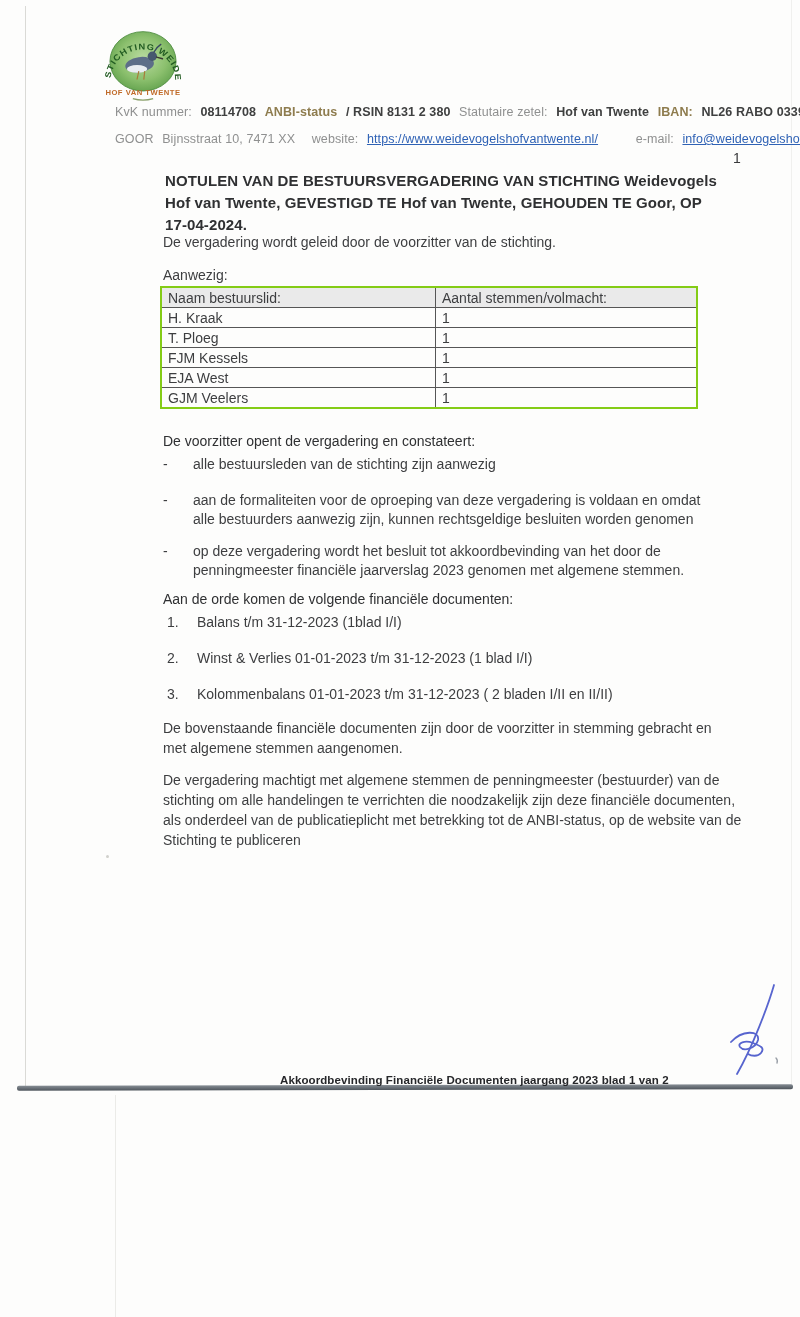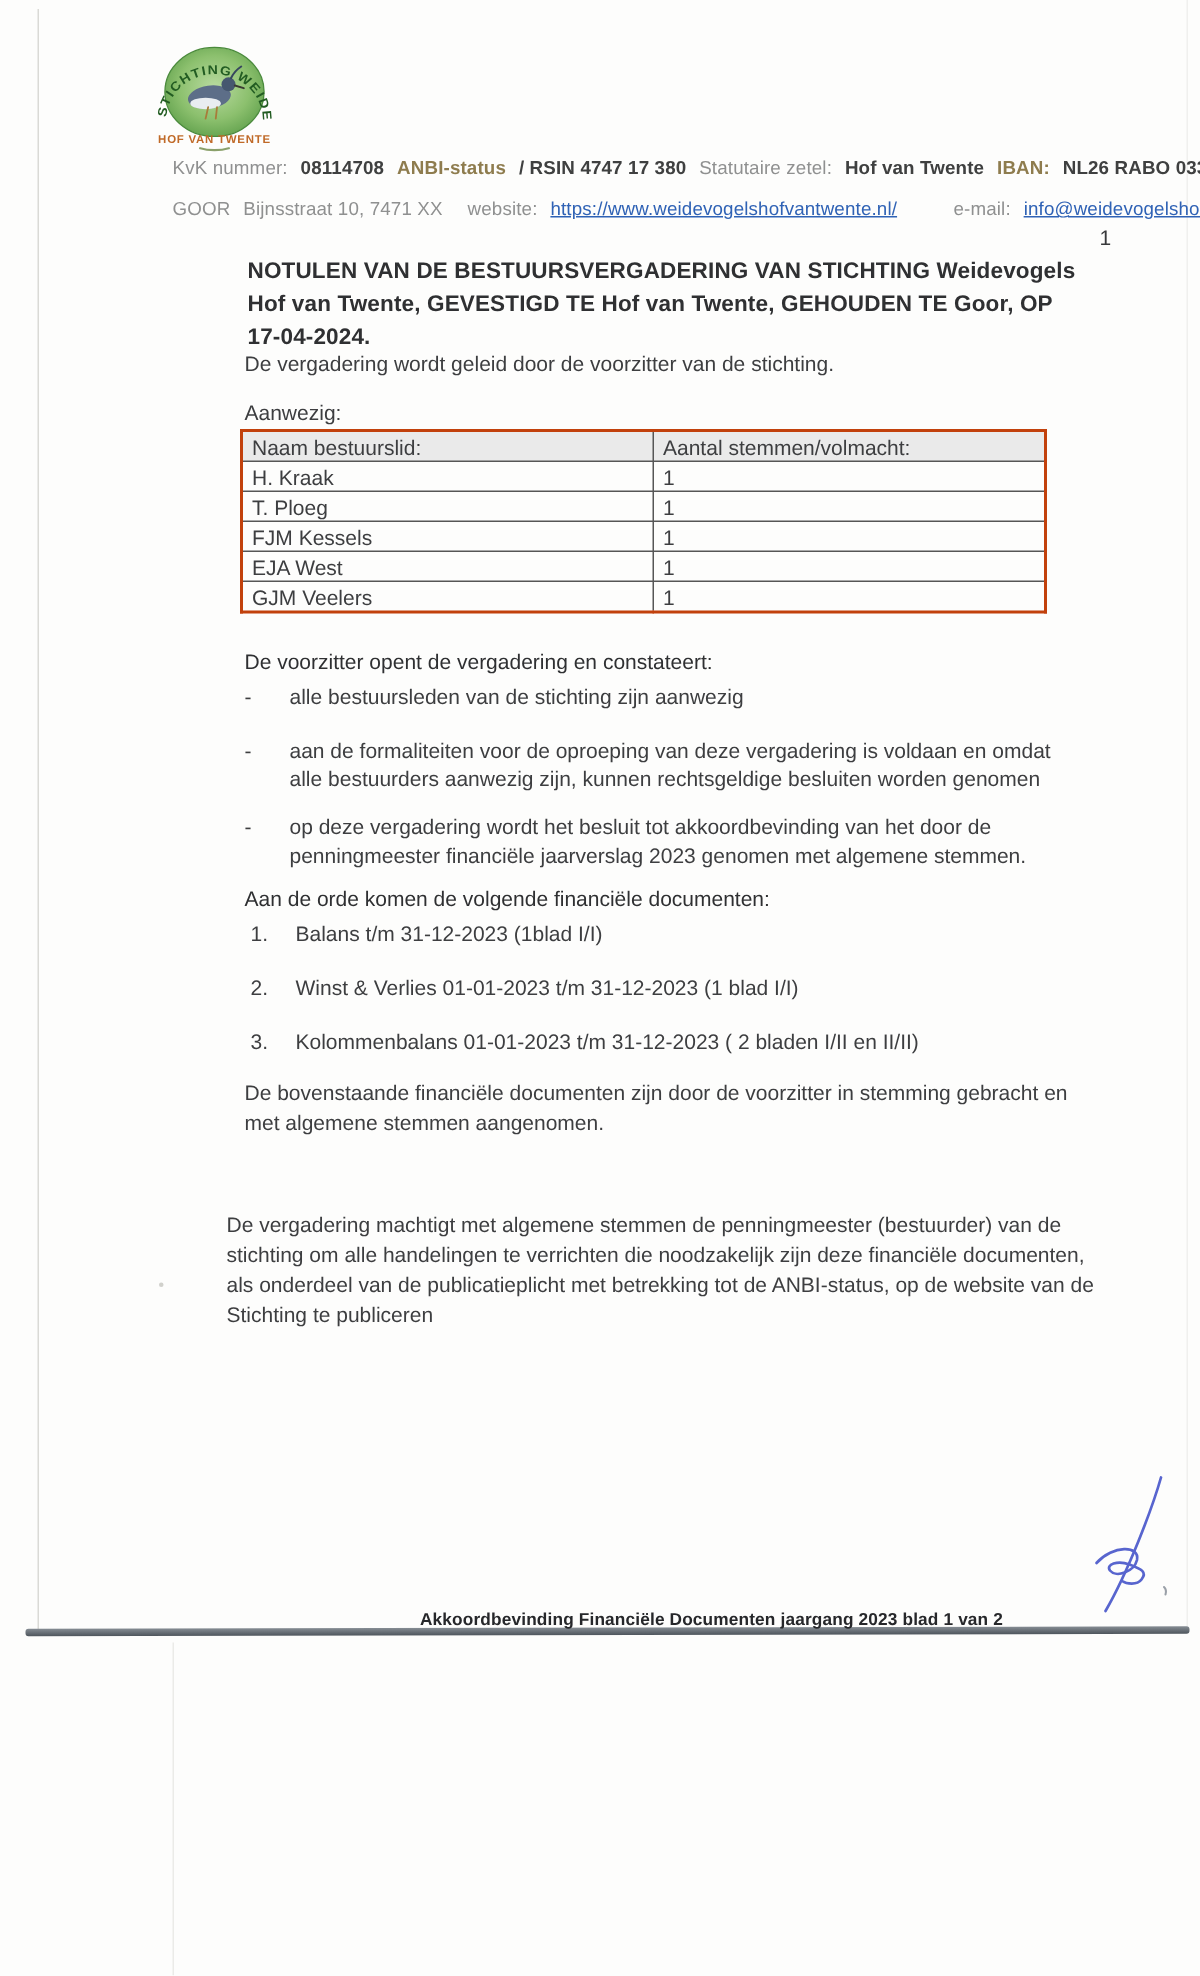--- a/index.html
+++ b/index.html
@@ -33,34 +33,34 @@
     color:#2f3032;line-height:22px;letter-spacing:.1px;}
 
   .body-text{font-size:14px;line-height:19px;color:#3d3e40;}
   .intro{left:163px;top:233px;width:560px;}
   .aanwezig{left:163px;top:266px;}
 
   table.att{left:160px;top:286px;position:absolute;border-collapse:collapse;
     font-size:14px;color:#3d3e40;table-layout:fixed;width:538px;}
   table.att td,table.att th{border:1px solid #565656;text-align:left;
     font-weight:normal;padding:1px 2px 1px 6px;height:17px;}
-  table.att{border:2px solid #c2410c;}
+  table.att{border:2px solid #84cc16;}
   table.att th{background:#eaeaea;}
   .col-name{width:265px;}
 
   .sec-head{font-weight:normal;color:#2f3032;}
   .bullets .item{display:flex;margin-bottom:17px;}
   .bullets .marker{width:30px;flex:none;}
   .bullets .txt{flex:1;}
 
   .doclist .item{display:flex;margin-bottom:17px;}
   .doclist .marker{width:30px;flex:none;}
 
   .para1{left:163px;top:718px;width:575px;line-height:20px;}
-  .para2{left:151px;top:770px;width:580px;line-height:20px;margin-top:36px;}
+  .para2{left:163px;top:770px;width:580px;line-height:20px;}
 
   .footer-line{left:280px;top:1074px;font-size:11.5px;font-weight:bold;
     color:#26272a;letter-spacing:.1px;}
 
   .sig{left:720px;top:982px;}
 </style>
 </head>
 <body>
 
 <div class="abs edge-left"></div>
@@ -92,21 +92,21 @@
     <textPath href="#arc" startOffset="2" textLength="168" lengthAdjust="spacingAndGlyphs">STICHTING WEIDEVOGELS</textPath>
   </text>
   <text x="50" y="84" text-anchor="middle" font-size="9" font-weight="bold" fill="#c06a28" letter-spacing="0.6" font-family="Liberation Sans, DejaVu Sans, sans-serif">HOF VAN TWENTE</text>
   <path d="M 38,88 q 12,3.5 24,0" stroke="#8aa06a" stroke-width="1.6" fill="none"></path>
 </svg>
 
 <div class="abs letterhead" style="top:105px;">
   <span class="lab">KvK nummer:</span>
   <span class="val">08114708</span>
   <span class="acc">ANBI-status</span>
-  <span class="val">/ RSIN 4747 17 380</span>
+  <span class="val">/ RSIN 8131 2 380</span>
   <span class="lab">Statutaire zetel:</span>
   <span class="val">Hof van Twente</span>
   <span class="acc">IBAN:</span>
   <span class="val">NL26 RABO 0339 7657 55</span>
 </div>
 
 <div class="abs letterhead" style="top:132px;">
   <span class="lab">GOOR</span>
   <span class="lab">Bijnsstraat 10, 7471 XX</span>
   <span class="lab" style="margin-left:8px;">website:</span>

